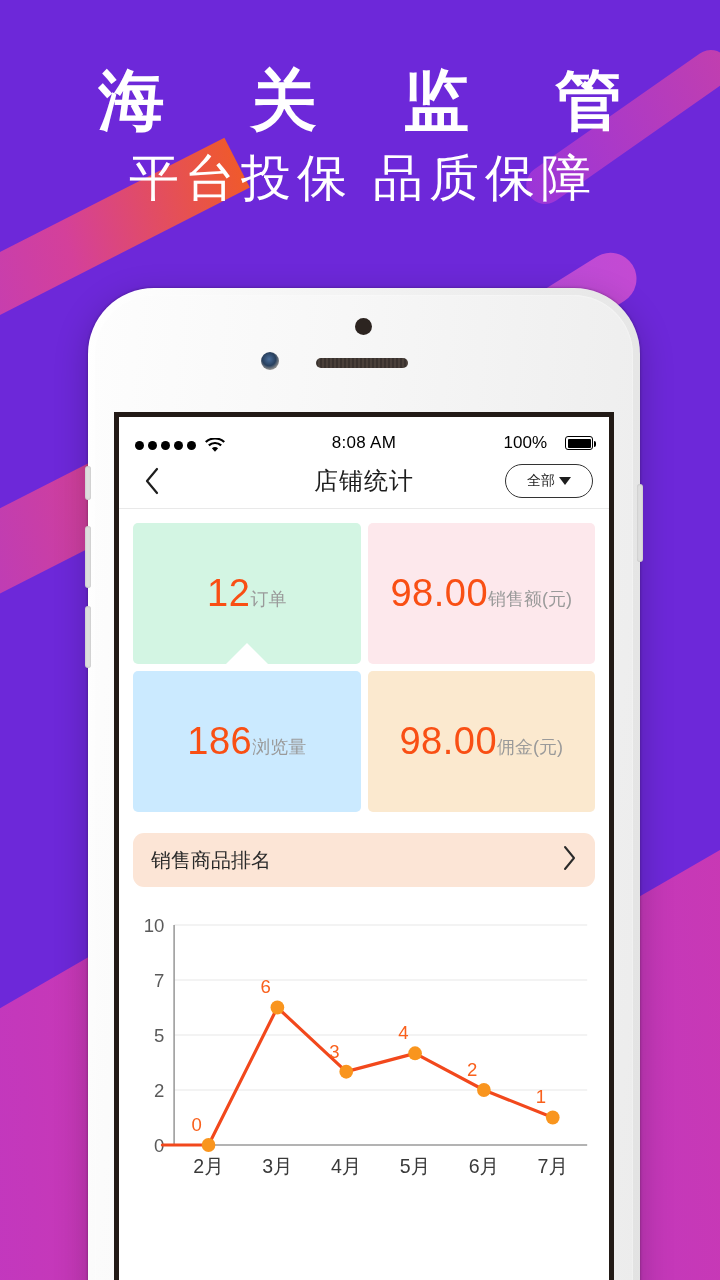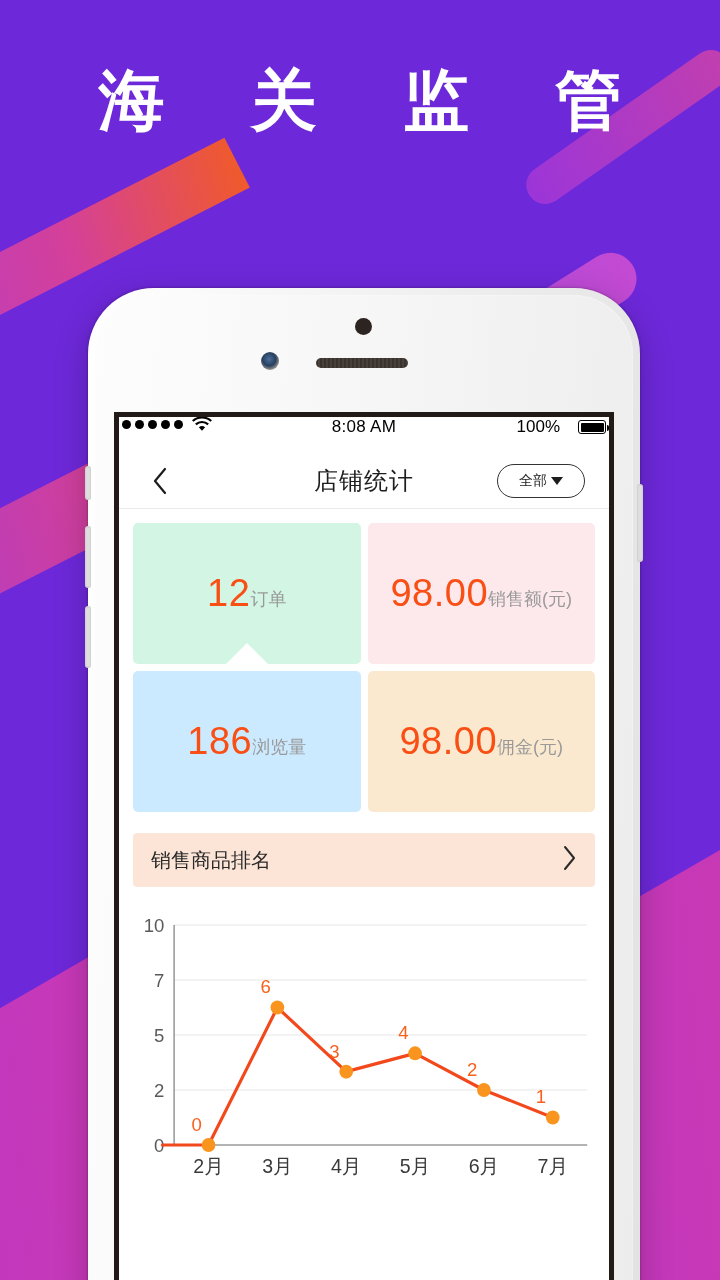--- a/index.html
+++ b/index.html
@@ -132,22 +132,22 @@
     left: 26px; top: 124px;
     width: 500px; height: 940px;
     background: #fff;
     border: 5px solid #221a16;
     overflow: hidden;
   }
 
   
   .statusbar {
     height: 36px;
-    display: flex; align-items: flex-start;
-    padding: 0 3px;
+    display: flex; align-items: flex-end;
+    padding: 0 16px;
     font-size: 17px; color: #000;
     position: relative;
   }
   .sb-left { display: flex; align-items: center; gap: 5px; }
   .dot5 { display: flex; gap: 4px; }
   .dot5 i { width: 9px; height: 9px; border-radius: 50%; background: #000; display: block; }
   .wifi { margin-left: 4px; width: 20px; height: 15px; }
   .sb-time {
     position: absolute; left: 0; right: 0; text-align: center;
     font-size: 17px; font-weight: 500; letter-spacing: .3px;
@@ -163,21 +163,21 @@
   .battery i { display: block; height: 100%; width: 100%; background: #000; border-radius: 1px; }
   .battery::after {
     content: ""; position: absolute; right: -4px; top: 4px;
     width: 2.5px; height: 6px; background: #000; border-radius: 0 2px 2px 0;
   }
 
   
   .navbar {
     height: 56px;
     display: flex; align-items: center;
-    padding: 0 24px;
+    padding: 0 16px;
     border-bottom: 1px solid #e9e9e9;
     position: relative;
     background: #fff;
   }
   .nav-back {
     width: 34px; height: 34px;
     display: flex; align-items: center; justify-content: center;
     cursor: pointer;
   }
   .nav-title {
@@ -235,21 +235,21 @@
     border-left: 22px solid transparent;
     border-right: 22px solid transparent;
     border-bottom: 22px solid #ffffff;
   }
 
   
   .rank-row {
     margin-top: 21px;
     height: 54px;
     background: #fce5d6;
-    border-radius: 4px;
+    border-radius: 11px;
     display: flex; align-items: center;
     padding: 0 18px;
   }
   .rank-label { font-size: 20px; color: #2a2a2a; }
   .chev-r { margin-left: auto; }
 
   
   .chart-block { margin-top: 22px; }
   .chart-title {
     text-align: center;
@@ -269,20 +269,21 @@
 
   <div class="stripe band-left-1"></div>
   <div class="stripe band-left-2"></div>
   <div class="stripe capsule-top"></div>
   <div class="stripe capsule-mid"></div>
   <div class="stripe wedge-br"></div>
   <div class="stripe wedge-bl"></div>
 
   <div class="headline">
     <div class="l1">海 关 监 管</div>
+    <div class="l2">平台投保  品质保障</div>
   </div>
 
   <div id="phone">
     <div class="btn-side btn-mute"></div>
     <div class="btn-side btn-volup"></div>
     <div class="btn-side btn-voldn"></div>
     <div class="btn-side btn-power"></div>
 
     <div class="sensor-dot"></div>
     <div class="camera"></div>

